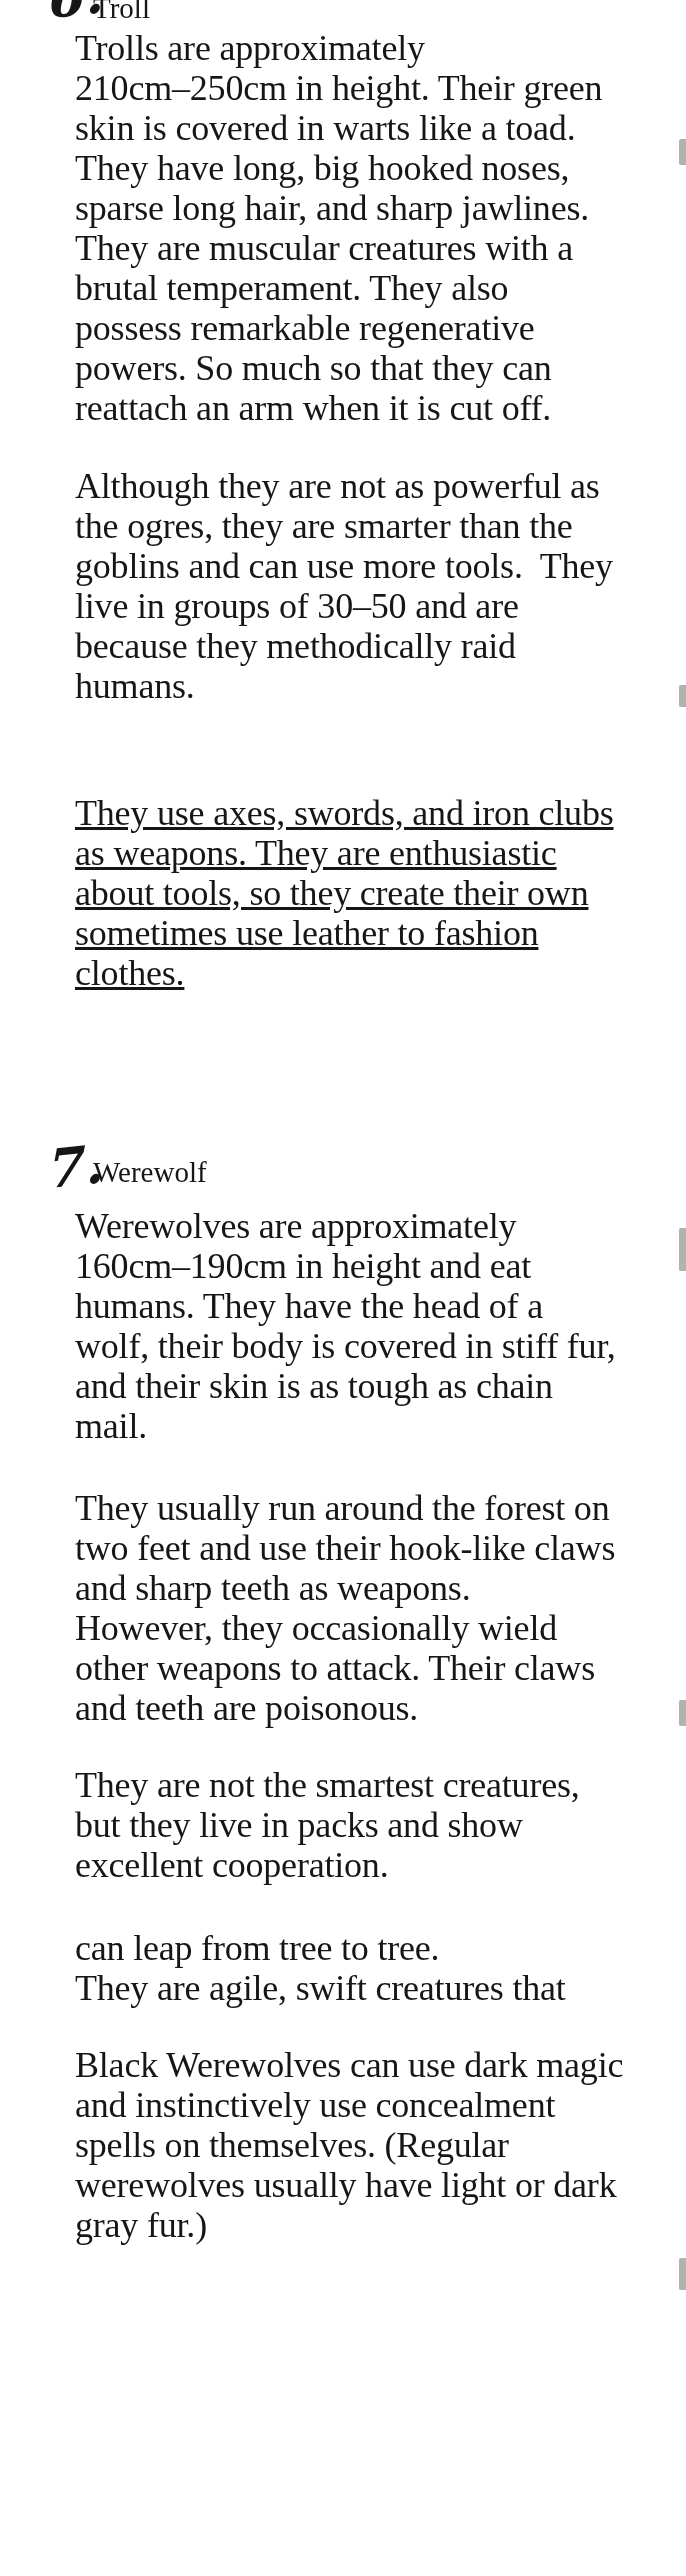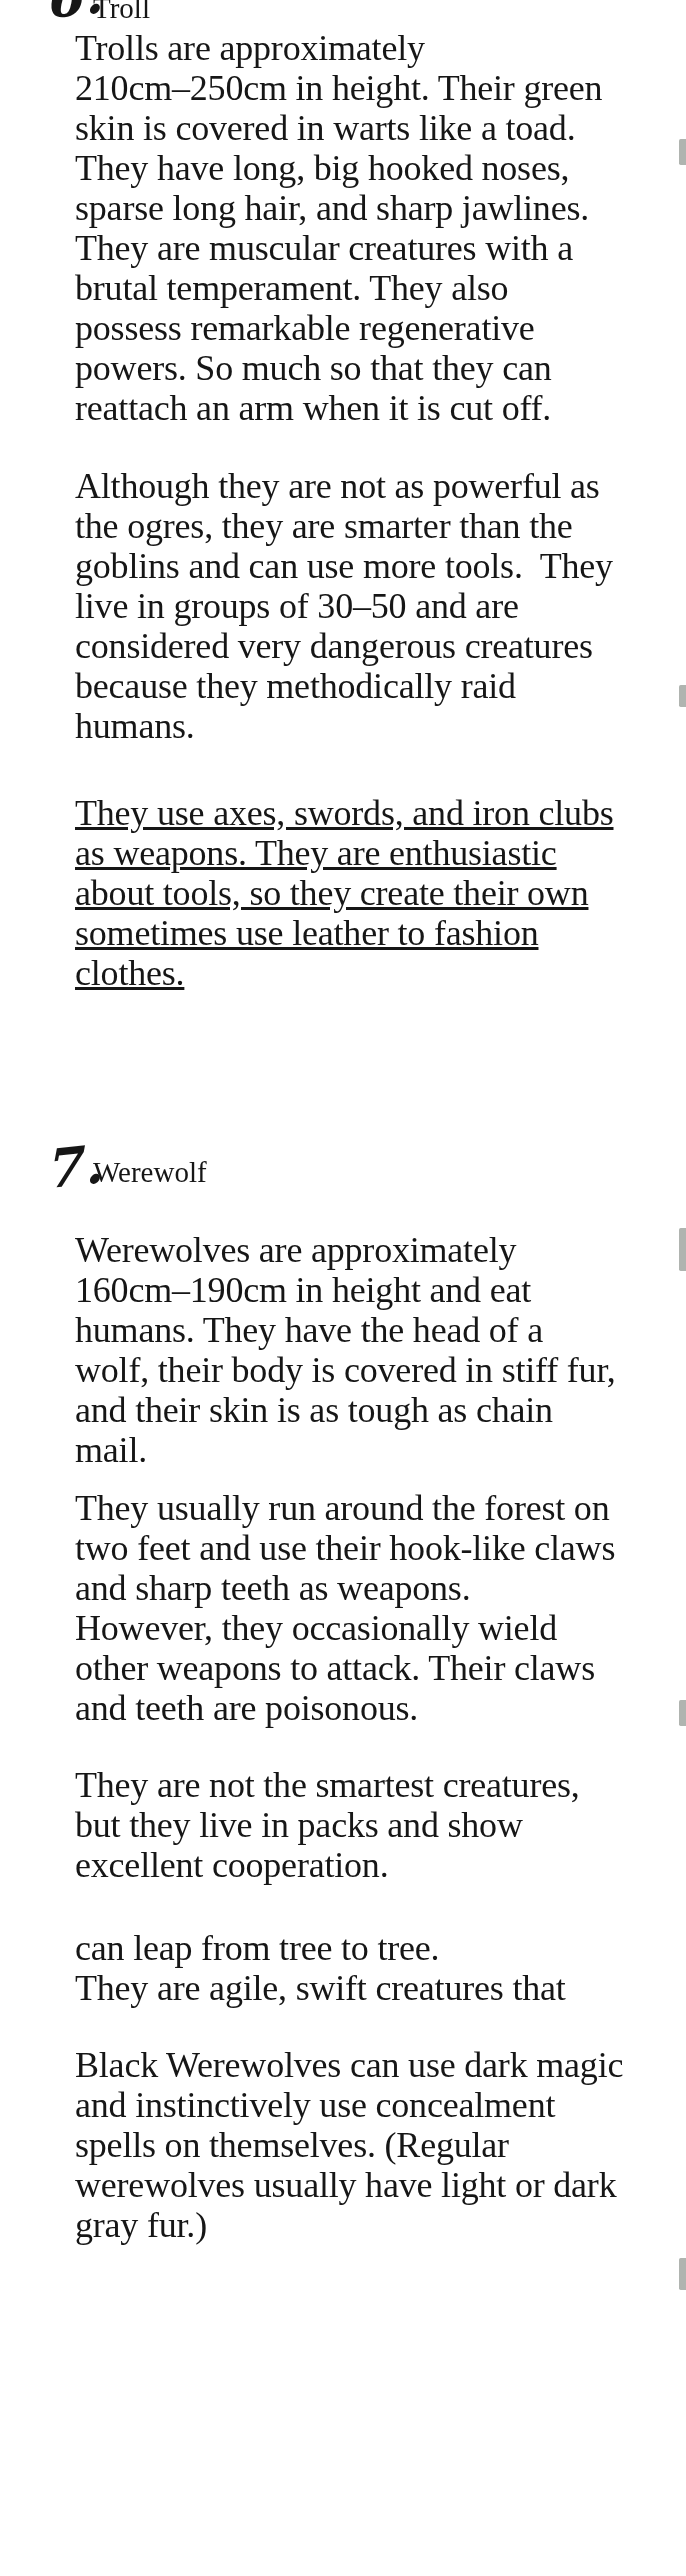--- a/index.html
+++ b/index.html
@@ -53,36 +53,35 @@
         <div class="ln">brutal temperament. They also</div>
         <div class="ln">possess remarkable regenerative</div>
         <div class="ln">powers. So much so that they can</div>
         <div class="ln">reattach an arm when it is cut off.</div>
       </div>
       <div class="para" style="top: 466px;">
         <div class="ln">Although they are not as powerful as</div>
         <div class="ln">the ogres, they are smarter than the</div>
         <div class="ln">goblins and can use more tools.  They</div>
         <div class="ln">live in groups of 30–50 and are</div>
-        <div class="ln">considered very dangerous creatures</div>
         <div class="ln">because they methodically raid</div>
         <div class="ln">humans.</div>
       </div>
       <div class="para" style="top: 793px; text-decoration: underline;">
         <div class="ln">They use axes, swords, and iron clubs</div>
         <div class="ln">as weapons. They are enthusiastic</div>
         <div class="ln">about tools, so they create their own</div>
         <div class="ln">sometimes use leather to fashion</div>
         <div class="ln">clothes.</div>
       </div>
       <div class="heading" style="top: 1152px;">
         <span class="num" style="top: -8.6px;">7.</span>
         <span class="title">Werewolf</span>
       </div>
-      <div class="para" style="top: 1206px; margin-top: 24px;">
+      <div class="para" style="top: 1206px;">
         <div class="ln">Werewolves are approximately</div>
         <div class="ln">160cm–190cm in height and eat</div>
         <div class="ln">humans. They have the head of a</div>
         <div class="ln">wolf, their body is covered in stiff fur,</div>
         <div class="ln">and their skin is as tough as chain</div>
         <div class="ln">mail.</div>
       </div>
       <div class="para" style="top: 1488px;">
         <div class="ln">They usually run around the forest on</div>
         <div class="ln">two feet and use their hook-like claws</div>

